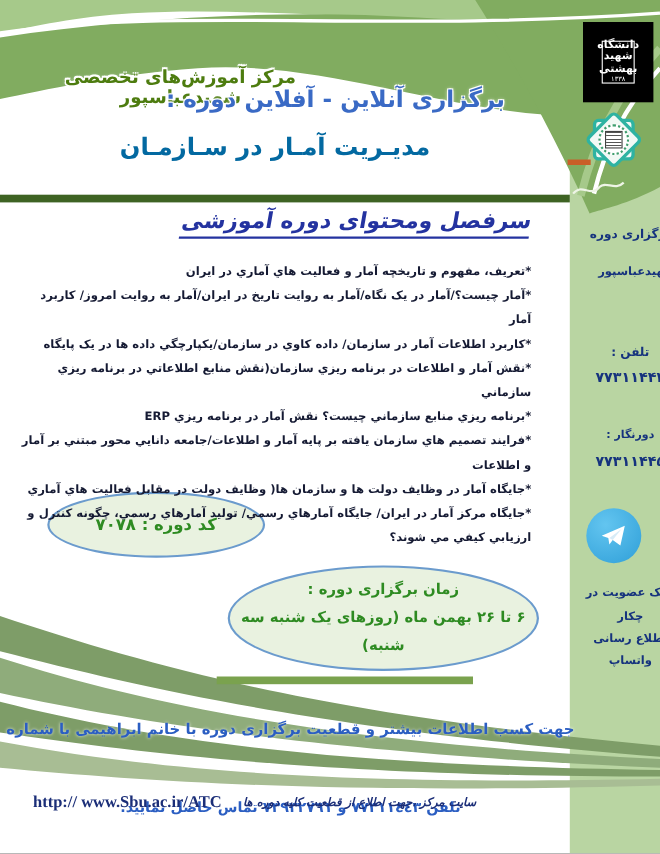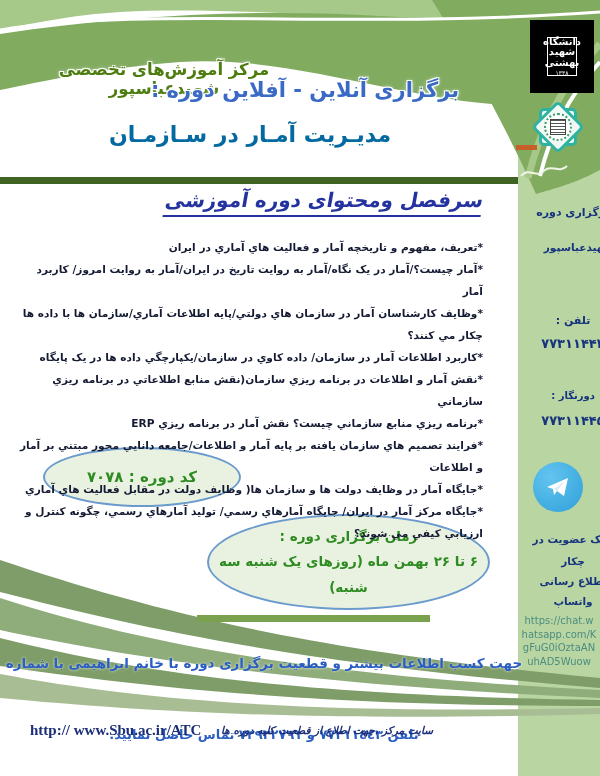--- a/index.html
+++ b/index.html
@@ -102,21 +102,20 @@
   </div>
   <div class="orange-dash"></div>
   <svg class="signature" width="52" height="24" viewBox="0 0 52 24">
     <path d="M2,18 C10,8 18,22 26,12 C32,6 40,16 48,8" stroke="#eef4e6" stroke-width="2" fill="none"></path>
   </svg>
 
   <div class="syl-title">سرفصل ومحتوای دوره آموزشی</div>
   <div class="bullets">
     <div>*تعریف، مفهوم و تاریخچه آمار و فعالیت هاي آماري در ایران</div>
     <div>*آمار چیست؟/آمار در یک نگاه/آمار به روایت تاریخ در ایران/آمار به روایت امروز/ کاربرد آمار</div>
-    <div>*وظایف کارشناسان آمار در سازمان هاي دولتي/پایه اطلاعات آماري/سازمان ها با داده ها چکار مي کنند؟</div>
     <div>*کاربرد اطلاعات آمار در سازمان/ داده کاوي در سازمان/یکپارچگي داده ها در یک پایگاه</div>
     <div>*نقش آمار و اطلاعات در برنامه ریزي سازمان(نقش منابع اطلاعاتي در برنامه ریزي سازماني</div>
     <div>*برنامه ریزي منابع سازماني چیست؟ نقش آمار در برنامه ریزي ERP</div>
     <div>*فرایند تصمیم هاي سازمان یافته بر پایه آمار و اطلاعات/جامعه دانایي محور مبتني بر آمار و اطلاعات</div>
     <div>*جایگاه آمار در وظایف دولت ها و سازمان ها( وظایف دولت در مقابل فعالیت هاي آماري</div>
     <div>*جایگاه مرکز آمار در ایران/ جایگاه آمارهاي رسمي/ تولید آمارهاي رسمي، چگونه کنترل و ارزیابي کیفي مي شوند؟</div>
   </div>
 
   <div class="oval oval-code">
     <span>کد دوره : ۷۰۷۸</span>
@@ -139,26 +138,20 @@
       <path d="M3,14 L24,5 L20,23 L13,18 L10,22 L9,16 Z" fill="#ffffff"></path>
       <path d="M13,18 L21,8 L10,16 Z" fill="#d8ecf7"></path>
     </svg>
   </div>
 
   <div class="side-txt" style="top:533px;font-size:10.5px;">لینک عضویت در</div>
   <div class="side-txt" style="top:555px;font-size:10.5px;">چکار</div>
   <div class="side-txt" style="top:575px;font-size:10.5px;">اطلاع رسانی</div>
   <div class="side-txt" style="top:595px;font-size:10.5px;">واتساپ</div>
 
-  <div class="side-url" style="top:614px;">
-    <div>https://chat.w</div>
-    <div>hatsapp.com/K</div>
-    <div>gFuG0iOztaAN</div>
-    <div>uhAD5Wuow</div>
-  </div>
 
   <div class="contact l1">جهت کسب اطلاعات بیشتر و قطعیت برگزاری دوره با خانم ابراهیمی با شماره</div>
   <div class="contact l2">تلفن ٧٧٣١١٤٤٣ و ٧٣٩٣٢٧٦١ تماس حاصل نمایید.</div>
 
   <div class="site-url">http:// www.Sbu.ac.ir/ATC</div>
   <div class="site-note">سایت مرکز ،جهت اطلاع از قطعیت کلیه دوره ها</div>
 
 </div>
 
 </body></html>

